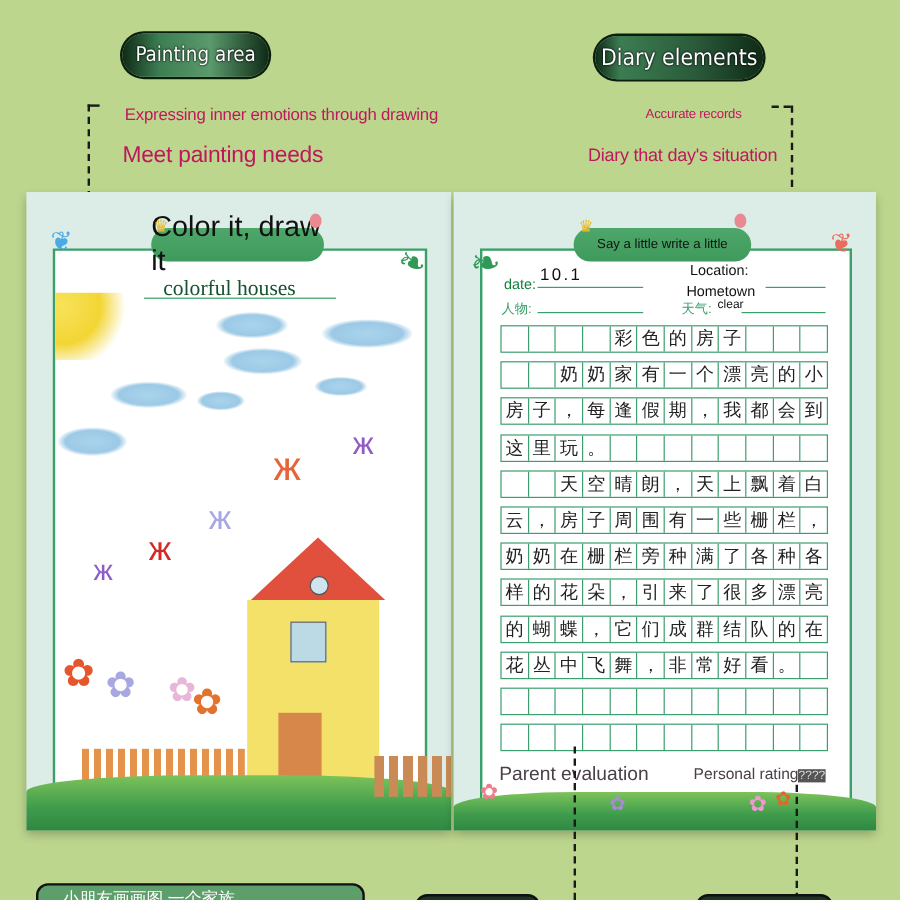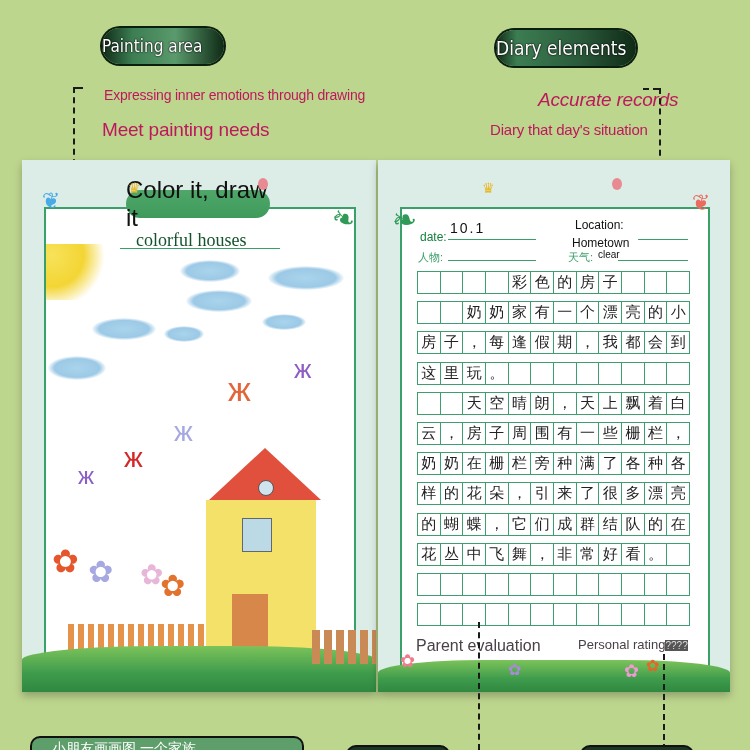--- a/index.html
+++ b/index.html
@@ -1,18 +1,18 @@
 <!DOCTYPE html>
 <html><head>
 <meta charset="utf-8">
 <style>
   html,body{margin:0;padding:0;}
   body{width:750px;height:750px;background:#bdd68e;position:relative;overflow:hidden;font-family:"Liberation Sans","DejaVu Sans",sans-serif;}
   .abs{position:absolute;}
-  .pill{position:absolute;border-radius:22px;background:linear-gradient(90deg,#0f2a16 0%,#3c7d52 25%,#5a9a6c 60%,#0f2a16 100%);color:#fff;font-family:"DejaVu Sans Condensed","DejaVu Sans",sans-serif;font-stretch:condensed;display:flex;align-items:center;box-shadow:0 0 0 2px #0b1f10;}
+  .pill{position:absolute;border-radius:22px;background:linear-gradient(90deg,#0f2a16 0%,#3c7d52 25%,#5a9a6c 60%,#0f2a16 100%);color:#fff;font-family:"DejaVu Sans Condensed","DejaVu Sans",sans-serif;font-stretch:condensed;display:flex;align-items:center;justify-content:center;box-shadow:0 0 0 2px #0b1f10;}
   .pill span{text-shadow:0 0 2px #000,0 0 1px #000;}
   .t-cond{font-family:"Liberation Sans Narrow","Liberation Sans",sans-serif;color:#be185d;letter-spacing:-0.2px;}
   .dash-v{position:absolute;border-left:2px dashed #1a1a1a;width:0;}
   .dash-h{position:absolute;border-top:2px dashed #1a1a1a;height:0;}
   .page{position:absolute;background:#dcece6;box-shadow:0 4px 8px rgba(0,0,0,0.25);}
   .inner{position:absolute;background:#fff;border:2px solid #3aa06a;}
   .ribbon{position:absolute;background:linear-gradient(180deg,#4fa76a,#3e9a5c);color:#111;border-radius:14px;display:flex;align-items:center;justify-content:center;font-family:"Liberation Sans Narrow","Liberation Sans",sans-serif;}
   .grid{position:absolute;}
   .grow{position:absolute;left:0;display:flex;border:1.5px solid #3d9e6e;box-sizing:border-box;}
   .cell{flex:1;border-right:1.5px solid #3d9e6e;display:flex;align-items:center;justify-content:center;font-size:15px;color:#222;font-family:"DejaVu Sans",sans-serif;}
@@ -27,21 +27,21 @@
 
 <div class="pill" style="left:102px;top:28px;width:122px;height:36px;font-size:17px;">
   <span>Painting area</span>
 </div>
 <div class="pill" style="left:496px;top:30px;width:140px;height:36px;font-size:19px;background:linear-gradient(90deg,#0f2a16 0%,#3c7d52 15%,#2a5a3a 60%,#0f2a16 100%);">
   <span>Diary elements</span>
 </div>
 
 <div class="abs t-cond" style="left:104px;top:87px;font-size:14px;">Expressing inner emotions through drawing</div>
 <div class="abs t-cond" style="left:102px;top:119px;font-size:19px;">Meet painting needs</div>
-<div class="abs t-cond" style="left:538px;top:89px;font-size:19px;font-style:italic;">Accurate records</div>
+<div class="abs t-cond" style="left:538px;top:89px;font-size:11px;">Accurate records</div>
 <div class="abs t-cond" style="left:490px;top:121px;font-size:15px;">Diary that day's situation</div>
 
 <div class="dash-h" style="left:73px;top:87px;width:10px;"></div>
 <div class="dash-v" style="left:73px;top:87px;height:140px;"></div>
 <div class="dash-h" style="left:643px;top:88px;width:16px;"></div>
 <div class="dash-v" style="left:659px;top:88px;height:140px;"></div>
 
 <div class="page" style="left:22px;top:160px;width:354px;height:532px;">
   <div class="inner" style="left:22px;top:47px;width:308px;height:480px;border-radius:0 0 12px 12px;"></div>
   <div class="ribbon" style="left:104px;top:30px;width:144px;height:28px;font-size:24px;">
@@ -78,20 +78,23 @@
   <div class="abs" style="left:66px;top:394px;font-size:30px;color:#a7a8e2;">✿</div>
   <div class="abs" style="left:118px;top:398px;font-size:28px;color:#e7b6d8;">✿</div>
   <div class="abs" style="left:138px;top:408px;font-size:30px;color:#e2722e;">✿</div>
   <div class="fence" style="left:46px;top:464px;width:136px;height:26px;"></div>
   <div class="ground" style="left:0;top:486px;width:354px;height:46px;border-radius:40% 40% 0 0 / 30% 30% 0 0;"></div>
   <div class="fence" style="left:290px;top:470px;width:64px;height:34px;background:repeating-linear-gradient(90deg,#c98a56 0 8px,transparent 8px 12px);"></div>
 </div>
 
 <div class="page" style="left:378px;top:160px;width:352px;height:532px;">
   <div class="inner" style="left:22px;top:47px;width:306px;height:480px;"></div>
+  <div class="ribbon" style="left:100px;top:30px;width:148px;height:28px;font-size:11px;">
+    <span>Say a little write a little</span>
+  </div>
   <div class="abs" style="left:104px;top:20px;font-size:14px;color:#e8b820;">♛</div>
   <div class="abs" style="left:234px;top:18px;width:10px;height:12px;border-radius:50%;background:#e98a92;"></div>
   <div class="abs" style="left:14px;top:42px;font-size:30px;color:#2e9a55;">❧</div>
   <div class="abs" style="left:314px;top:30px;font-size:22px;color:#ec6b5f;">❦</div>
 
   <div class="abs" style="left:42px;top:70px;font-size:12px;font-family:'Liberation Sans Narrow','Liberation Sans',sans-serif;color:#15803d;">date:</div>
   <div class="abs" style="left:72px;top:60px;font-size:14px;color:#111;letter-spacing:2px;">10.1</div>
   <div class="abs" style="left:70px;top:79px;width:88px;border-top:1px solid #3aa06a;"></div>
   <div class="abs" style="left:197px;top:58px;font-size:12px;font-family:'Liberation Sans Narrow','Liberation Sans',sans-serif;color:#111;">Location:</div>
   <div class="abs" style="left:194px;top:76px;font-size:12px;font-family:'Liberation Sans Narrow','Liberation Sans',sans-serif;color:#111;">Hometown</div>

